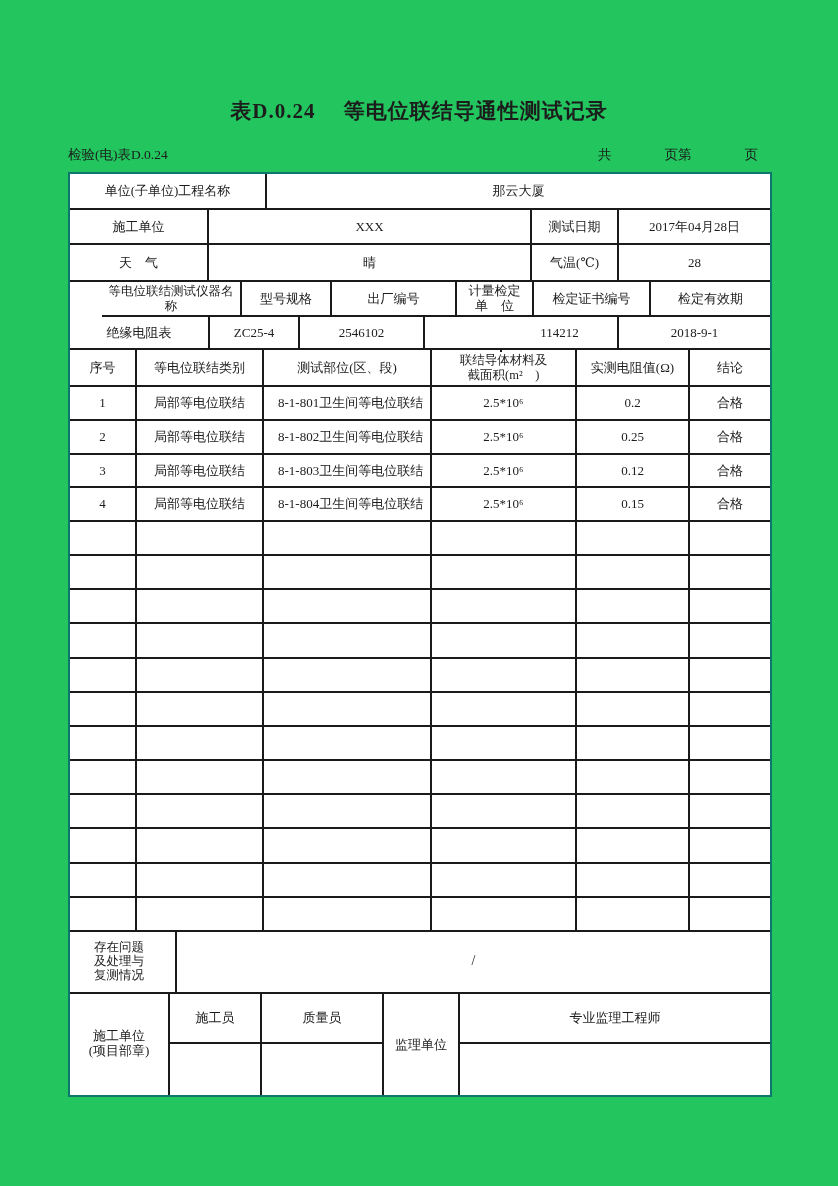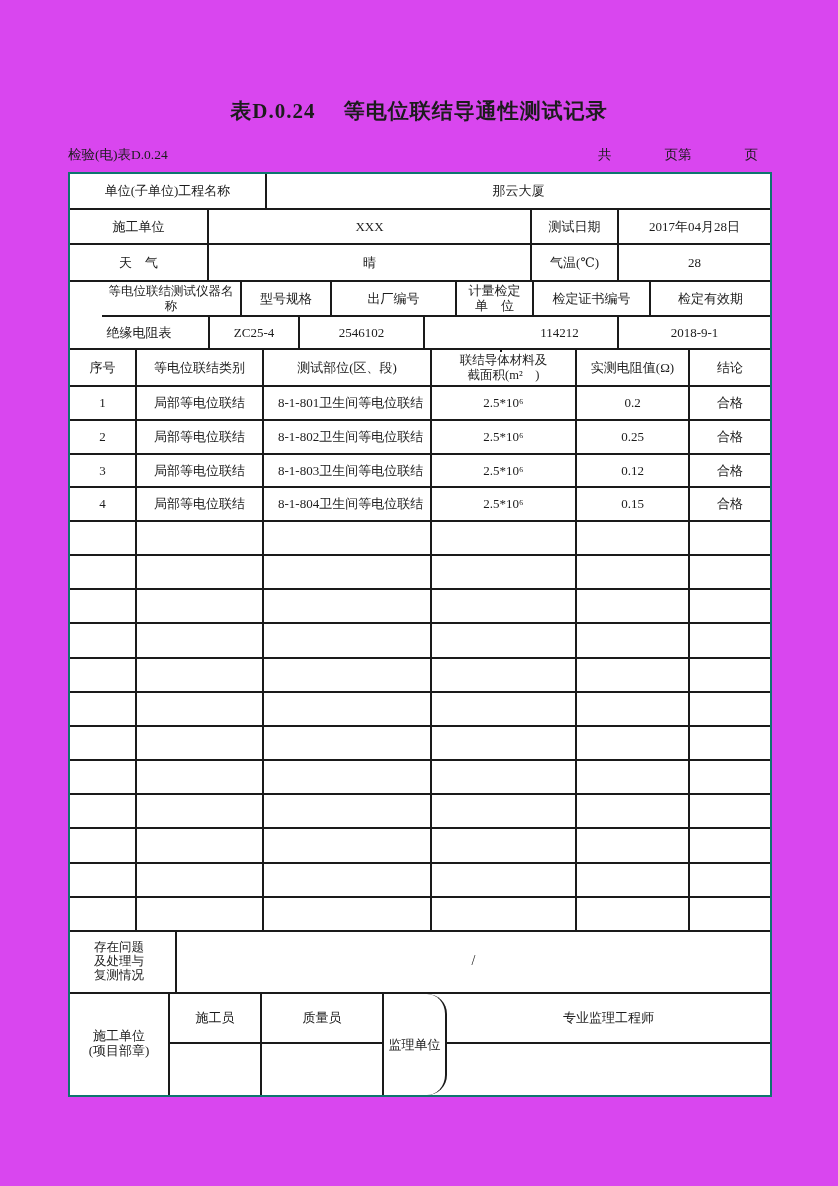--- a/index.html
+++ b/index.html
@@ -1,21 +1,21 @@
 <!DOCTYPE html>
 <html><head>
 <meta charset="utf-8">
 <style>
   * { margin: 0; padding: 0; box-sizing: border-box; }
   html, body { background: #ffffff; }
   .page {
     position: relative;
     width: 838px;
     height: 1186px;
-    background: #d946ef;
+    background: #22c55e;
     font-family: "Liberation Serif", "DejaVu Serif", serif;
     color: #1c1c1c;
     overflow: hidden;
   }
   .title {
     position: absolute;
     top: 97px; left: 0;
     width: 100%;
     text-align: center;
     font-size: 21px;
@@ -73,21 +73,21 @@
 
   
   .a1 { width: 197px; } .a2 { flex: 1; }
   .b1 { width: 139px; } .b2 { width: 323px; } .b3 { width: 87px; } .b4 { flex: 1; }
   .d1 { width: 140px; } .d2 { width: 90px; } .d3 { width: 125px; }
   .d4 { width: 77px; }  .d5 { width: 117px; } .d6 { flex: 1; }
   .c1 { width: 67px; }  .c2 { width: 127px; } .c3 { width: 168px; }
   .c4 { width: 145px; } .c5 { width: 113px; } .c6 { flex: 1; }
   .p1 { width: 107px; } .p2 { flex: 1; }
   .s1 { width: 100px; } .s2 { width: 92px; } .s3 { width: 122px; }
-  .s4 { width: 63px; border-radius: 20px; }  .s5 { flex: 1; }
+  .s4 { width: 76px; }  .s5 { flex: 1; }
 
   .problem-label { font-size: 12.5px; line-height: 1.1; justify-content: flex-start; text-align: left; padding-left: 24px; }
   .slash-cell { font-size: 14px; }
 
   
   .sig-split { flex-direction: column; padding: 0; align-items: stretch; justify-content: flex-start; }
   .sig-top {
     height: 50px;
     border-bottom: 2px solid #1a1a1a;
     display: flex; align-items: center; justify-content: center;

